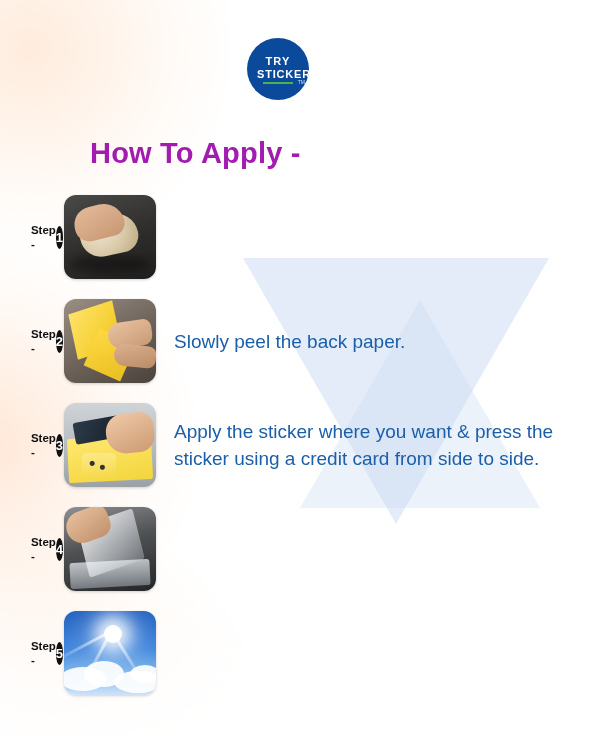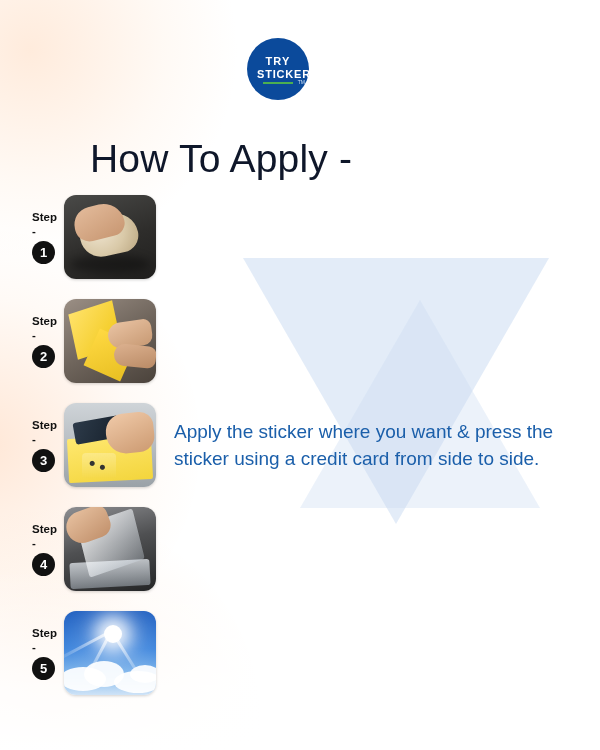--- a/index.html
+++ b/index.html
@@ -135,23 +135,23 @@
     right: 4px;
     bottom: 15px;
     color: #cfe0f5;
     font-size: 5px;
   }
 
   .title {
     position: absolute;
     top: 137px;
     left: 90px;
-    font-size: 39px;
-    font-weight: normal;
-    color: #0f172a;
+    font-size: 29px;
+    font-weight: bold;
+    color: #a21caf;
     letter-spacing: 0.2px;
   }
 
   .steps {
     position: absolute;
     top: 193px;
     left: 0;
     right: 0;
   }
   .step-row {
@@ -159,21 +159,21 @@
     align-items: center;
     min-height: 88px;
     margin-bottom: 16px;
   }
   .step-label {
     width: 62px;
     min-width: 62px;
     padding-left: 32px;
     box-sizing: border-box;
     display: flex;
-    flex-direction: column;
+    flex-direction: row;
     align-items: flex-start;
     justify-content: center;
   }
   .step-word {
     font-size: 11.5px;
     font-weight: bold;
     color: #111111;
     line-height: 14px;
   }
   .step-num {
@@ -378,20 +378,21 @@
         <div class="step-num">2</div>
       </div>
       <div class="step-thumb">
         <div class="th th2">
           <div class="ysheet"></div>
           <div class="ysheet2"></div>
           <div class="finger"></div>
           <div class="finger2"></div>
         </div>
       </div>
+      <div class="step-text">Slowly peel the back paper.</div>
     </div>
 
     <div class="step-row">
       <div class="step-label">
         <div class="step-word">Step -</div>
         <div class="step-num">3</div>
       </div>
       <div class="step-thumb">
         <div class="th th3">
           <div class="ypaper"></div>

